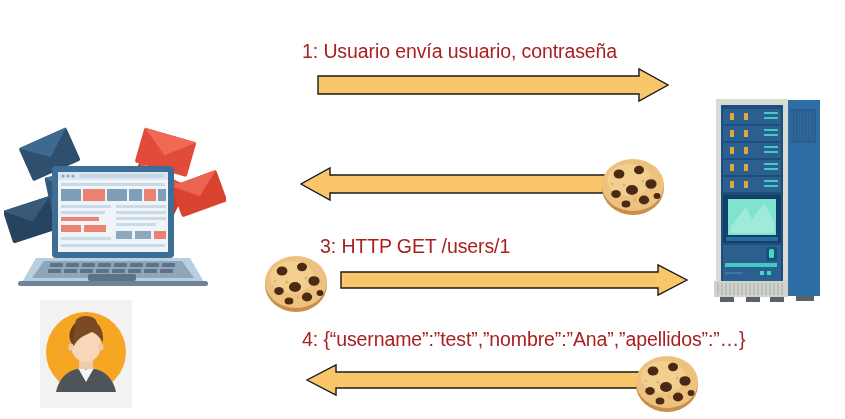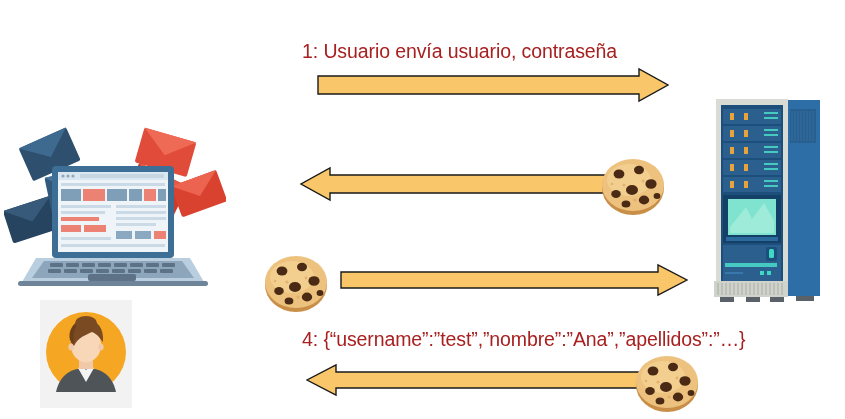--- a/index.html
+++ b/index.html
@@ -298,20 +298,21 @@
       </g>
       <g fill="#d9a963" opacity="0.7">
         <circle cx="25" cy="33" r="1.6"></circle>
         <circle cx="44" cy="29" r="1.4"></circle>
         <circle cx="36" cy="48" r="1.5"></circle>
         <circle cx="13" cy="32" r="1.3"></circle>
       </g>
     </svg>
   </div>
 
+  <div class="msg-label" style="left:320px; top:237px;">3: HTTP GET /users/1</div>
   <div class="arrow" style="left:340px; top:262px;">
     <svg width="348" height="36" viewBox="0 0 348 36" xmlns="http://www.w3.org/2000/svg">
       <path d="M1 10 L318 10 L318 3 L347 18 L318 33 L318 26 L1 26 Z" fill="#fac66a" stroke="#1a1a1a" stroke-width="1.4" stroke-linejoin="miter"></path>
     </svg>
   </div>
   <div class="cookie" style="left:262px; top:249px; width:68px; height:68px;">
     <svg width="68" height="68" viewBox="0 0 68 68" xmlns="http://www.w3.org/2000/svg">
       <ellipse cx="34" cy="36" rx="31" ry="27" fill="#c98f48"></ellipse>
       <ellipse cx="34" cy="33" rx="31" ry="26" fill="#edc27e"></ellipse>
       <ellipse cx="30" cy="28" rx="22" ry="16" fill="#f3d193" opacity="0.8"></ellipse>

